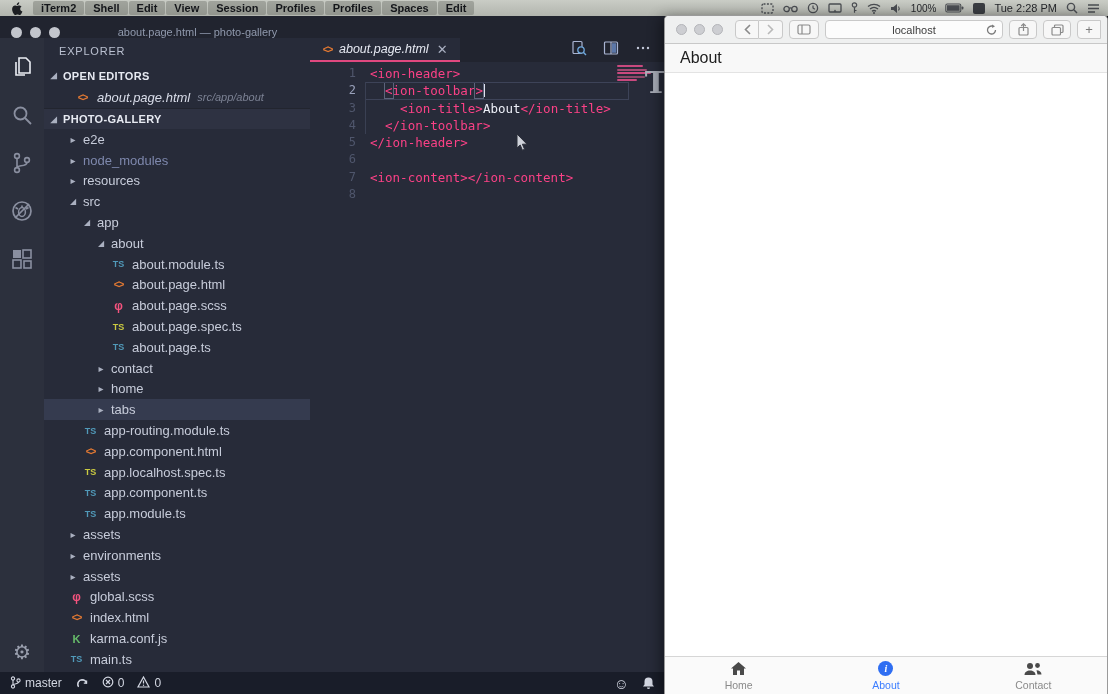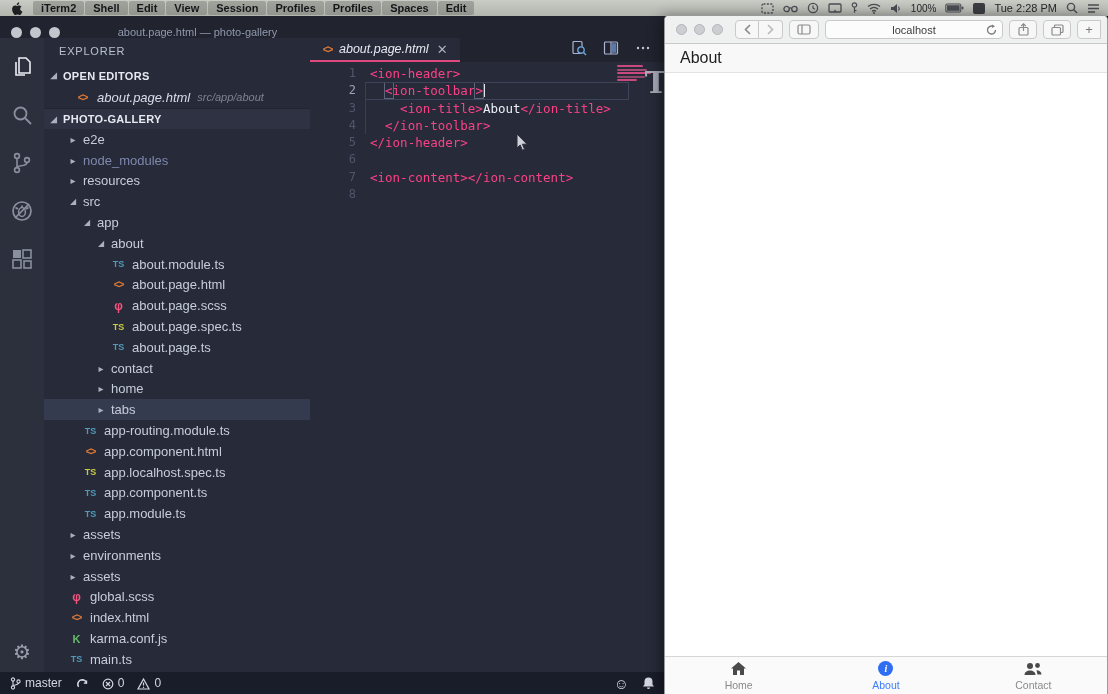--- a/index.html
+++ b/index.html
@@ -89,21 +89,21 @@
     background:#3a4053; }
   .minimap { position:absolute; right:14px; top:3px; width:34px; }
   .minimap .mrow { height:2px; margin-bottom:1.5px; background:#c9497e; border-radius:1px; }
   .artifact-t { position:absolute; right:-2px; top:6px; font-family:"DejaVu Serif", serif;
     font-size:30px; font-weight:bold; color:#a9adb8; line-height:1; }
 
   .vs-statusbar { height:22px; background:#191d29; display:flex; align-items:center;
     color:#d3d7e2; font-size:12px; flex:0 0 22px; padding:0 10px; }
   .st-left, .st-right { display:flex; align-items:center; gap:13px; }
   .st-right { margin-left:auto; }
-  .st-item { display:flex; align-items:flex-end; gap:4px; white-space:nowrap; }
+  .st-item { display:flex; align-items:flex-start; gap:4px; white-space:nowrap; }
 
   
   .safari { position:absolute; left:664px; top:15px; width:444px; height:679px;
     border-radius:5px 5px 0 0; overflow:hidden; background:#fff; z-index:6;
     box-shadow:-3px 2px 14px rgba(0,0,0,.45); border:1px solid #9a9a9a; border-bottom:none;
     display:flex; flex-direction:column; }
   .sf-toolbar { height:28px; background:#eff0f0; border-bottom:1px solid #c8c8c8;
     display:flex; align-items:center; padding:0 6px; gap:6px; flex:0 0 28px; }
   .sf-lights { display:flex; gap:7px; margin:0 6px 0 5px; }
   .sf-light { width:11px; height:11px; border-radius:50%; background:#cdced2; border:.5px solid #b4b5b9; }

